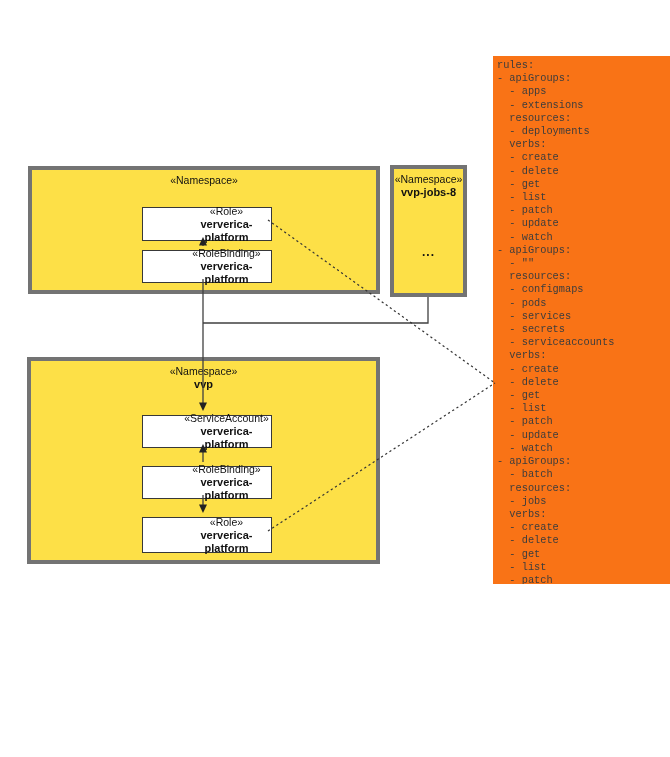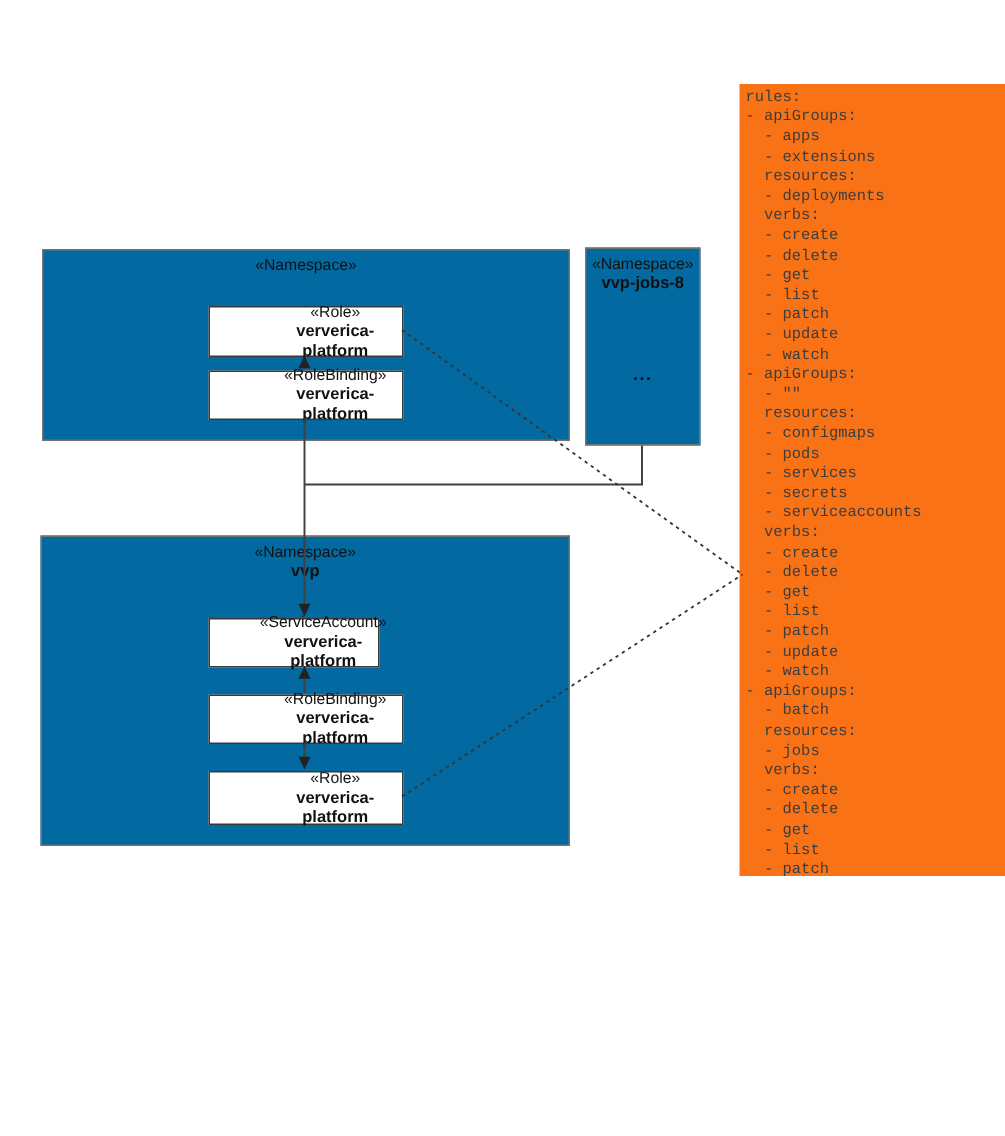--- a/index.html
+++ b/index.html
@@ -7,22 +7,22 @@
     position: relative;
     width: 670px;
     height: 757px;
     background: #ffffff;
     font-family: "Liberation Sans", sans-serif;
     overflow: hidden;
   }
   
   .ns-box {
     position: absolute;
-    background: #0369a1;
-    border: 1px solid #737373;
+    background: #fde047;
+    border: 4px solid #737373;
     box-sizing: border-box;
   }
   .ns-header {
     position: absolute;
     top: 4px; left: 0; right: 0;
     text-align: center;
     color: #111111;
     line-height: 13px;
   }
   .stereotype { display: block; font-size: 10.5px; font-weight: 400; }
@@ -103,21 +103,21 @@
       <span class="obj-name">vvp-jobs-8</span>
     </div>
     <span class="ellipsis" style="top:76px;">...</span>
   </div>
 
   <div class="ns-box" style="left:27px; top:357px; width:353px; height:207px;">
     <div class="ns-header">
       <span class="stereotype">«Namespace»</span>
       <span class="obj-name">vvp</span>
     </div>
-    <div class="node-box" style="left:111px; top:54px; width:114px; height:33px;">
+    <div class="node-box" style="left:111px; top:54px; width:130px; height:33px;">
       <span class="stereotype">«ServiceAccount»</span>
       <span class="obj-name">ververica-platform</span>
     </div>
     <div class="node-box" style="left:111px; top:105px; width:130px; height:33px;">
       <span class="stereotype">«RoleBinding»</span>
       <span class="obj-name">ververica-platform</span>
     </div>
     <div class="node-box" style="left:111px; top:156px; width:130px; height:36px;">
       <span class="stereotype">«Role»</span>
       <span class="obj-name">ververica-platform</span>

